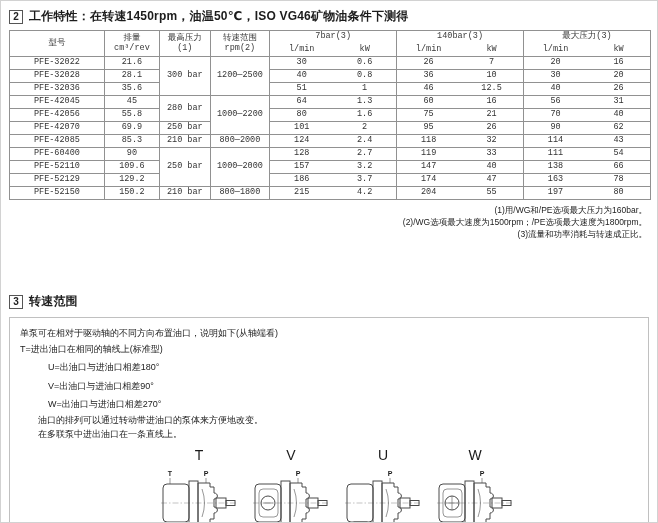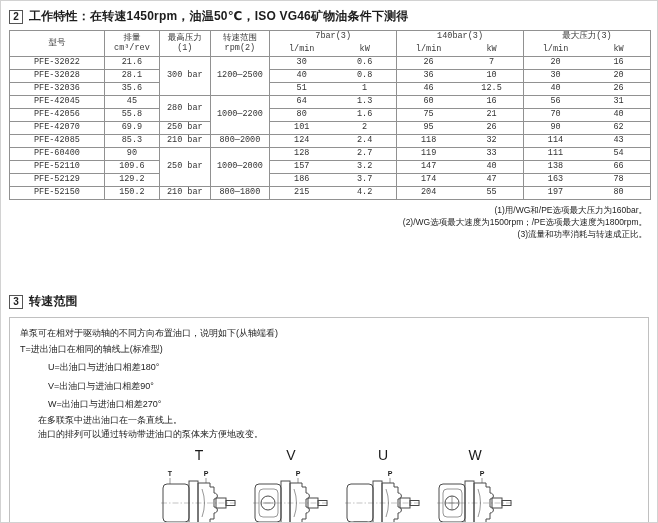--- a/index.html
+++ b/index.html
@@ -241,22 +241,22 @@
     <span class="sec-title">转速范围</span>
   </div>
 
   <div class="ports-box">
     <div class="ports-desc">
       <div>单泵可在相对于驱动轴的不同方向布置油口，说明如下(从轴端看)</div>
       <div>T=进出油口在相同的轴线上(标准型)</div>
       <div class="gap-top">U=出油口与进油口相差180°</div>
       <div class="gap-top">V=出油口与进油口相差90°</div>
       <div class="gap-top">W=出油口与进油口相差270°</div>
+      <div class="indent">油口的排列可以通过转动带进油口的泵体来方便地改变。</div>
       <div class="indent">在多联泵中进出油口在一条直线上。</div>
-      <div class="indent">油口的排列可以通过转动带进油口的泵体来方便地改变。</div>
     </div>
 
     <div class="diagrams">
 
       <div class="diagram">
         <div class="pump-label">T</div>
         <svg class="pump" width="78" height="74" viewBox="0 0 78 74">
           <line class="cl" x1="1" y1="40" x2="77" y2="40"></line>
           <text x="10" y="13" text-anchor="middle">T</text>
           <text x="46" y="13" text-anchor="middle">P</text>

